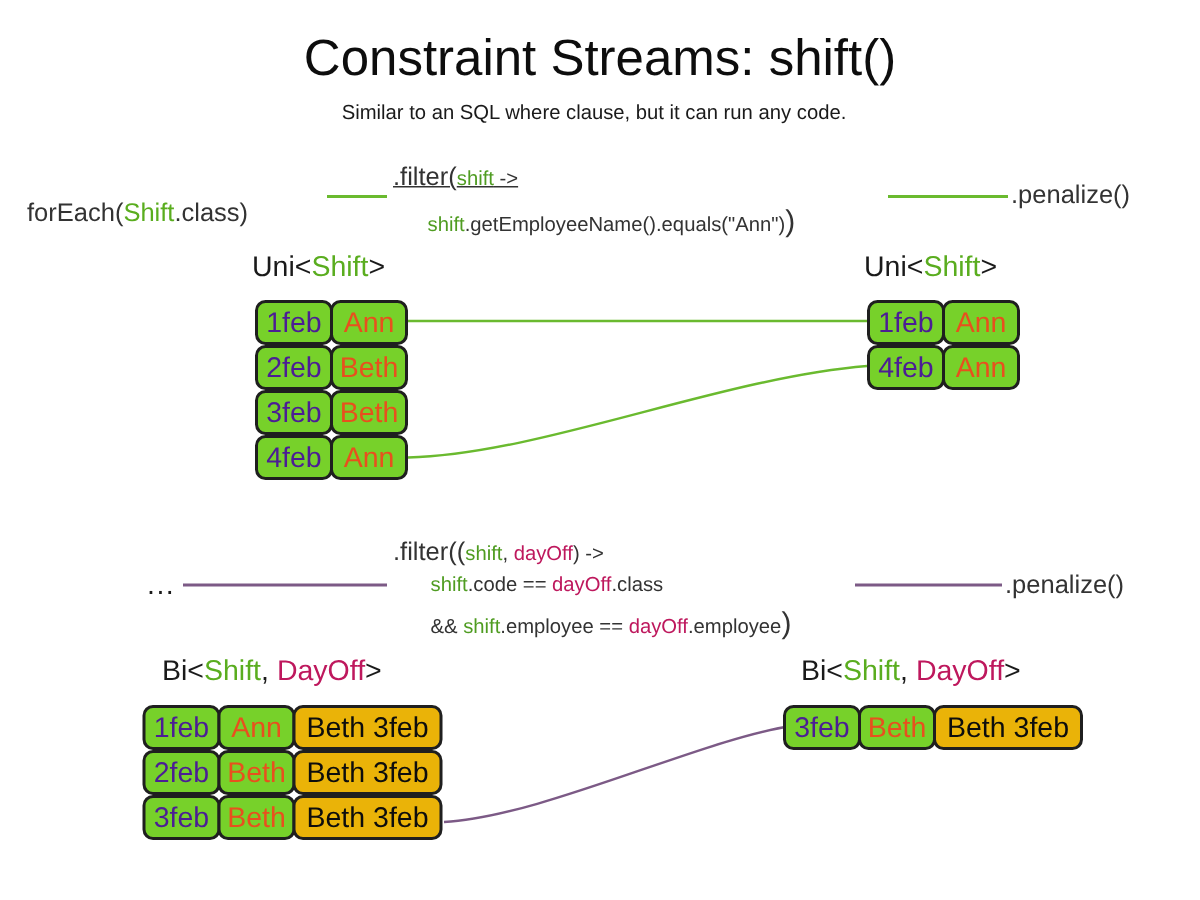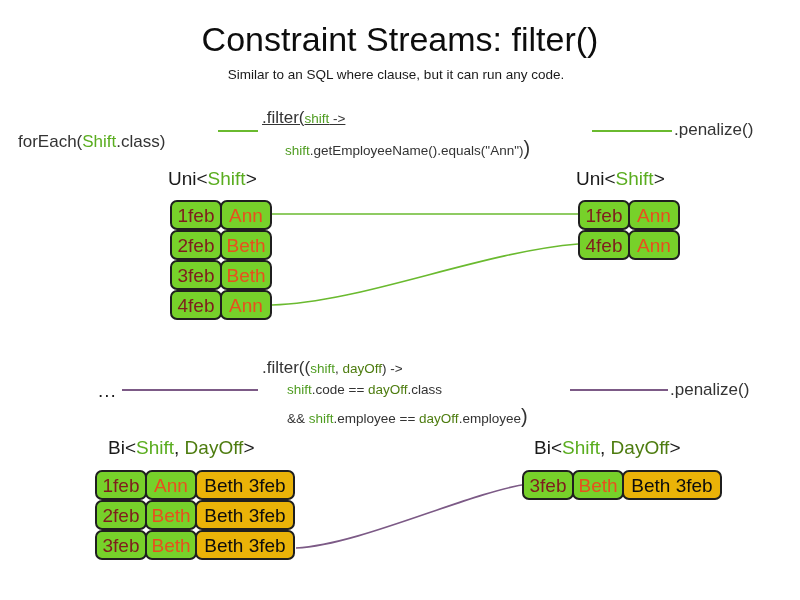--- a/index.html
+++ b/index.html
@@ -34,21 +34,21 @@
     text-align: center;
     font-size: 13.5px;
     color: #1a1a1a;
   }
 
   
   .code-text { position: absolute; font-size: 17px; color: #333333; white-space: nowrap; }
   .sm  { font-size: 13.5px; }
   .green  { color: #4f9c21; }
   .greenb { color: #5aad1f; }
-  .blue   { color: #4d7c0f; }
+  .blue   { color: #be185d; }
   .big-paren { font-size: 20px; }
 
   
   #connectors {
     position: absolute;
     left: 0; top: 0;
     width: 800px; height: 600px;
     pointer-events: none;
   }
 
@@ -75,34 +75,34 @@
     display: flex;
     align-items: center;
     justify-content: center;
     font-size: 19px;
     line-height: 1;
     padding: 0 4px;
     margin-right: -2px;
   }
   .cell-green { background: #77d12a; }
   .cell-blue  { background: #eab308; color: #0d0d0d; }
-  .cell-date  { color: #7f1d1d; }
+  .cell-date  { color: #4c1d95; }
   .cell-name  { color: #e8501e; }
 
   .dots {
     position: absolute;
     font-size: 19px;
     color: #1a1a1a;
     letter-spacing: 1px;
   }
 </style>
 </head>
 <body>
 
-<div id="slide-title">Constraint Streams: filter()</div>
+<div id="slide-title">Constraint Streams: shift()</div>
 <div id="slide-subtitle">Similar to an SQL where clause, but it can run any code.</div>
 
 <svg id="connectors" viewBox="0 0 800 600">
 
   <line x1="218" y1="131" x2="258" y2="131" stroke="#6aba2f" stroke-width="2"></line>
   <line x1="592" y1="131" x2="672" y2="131" stroke="#6aba2f" stroke-width="2"></line>
 
   <path d="M272,214 L578,214" stroke="#6aba2f" stroke-width="1.6" fill="none"></path>
   <path d="M272,305 C360,303 480,252 578,244" stroke="#6aba2f" stroke-width="1.6" fill="none"></path>
 

